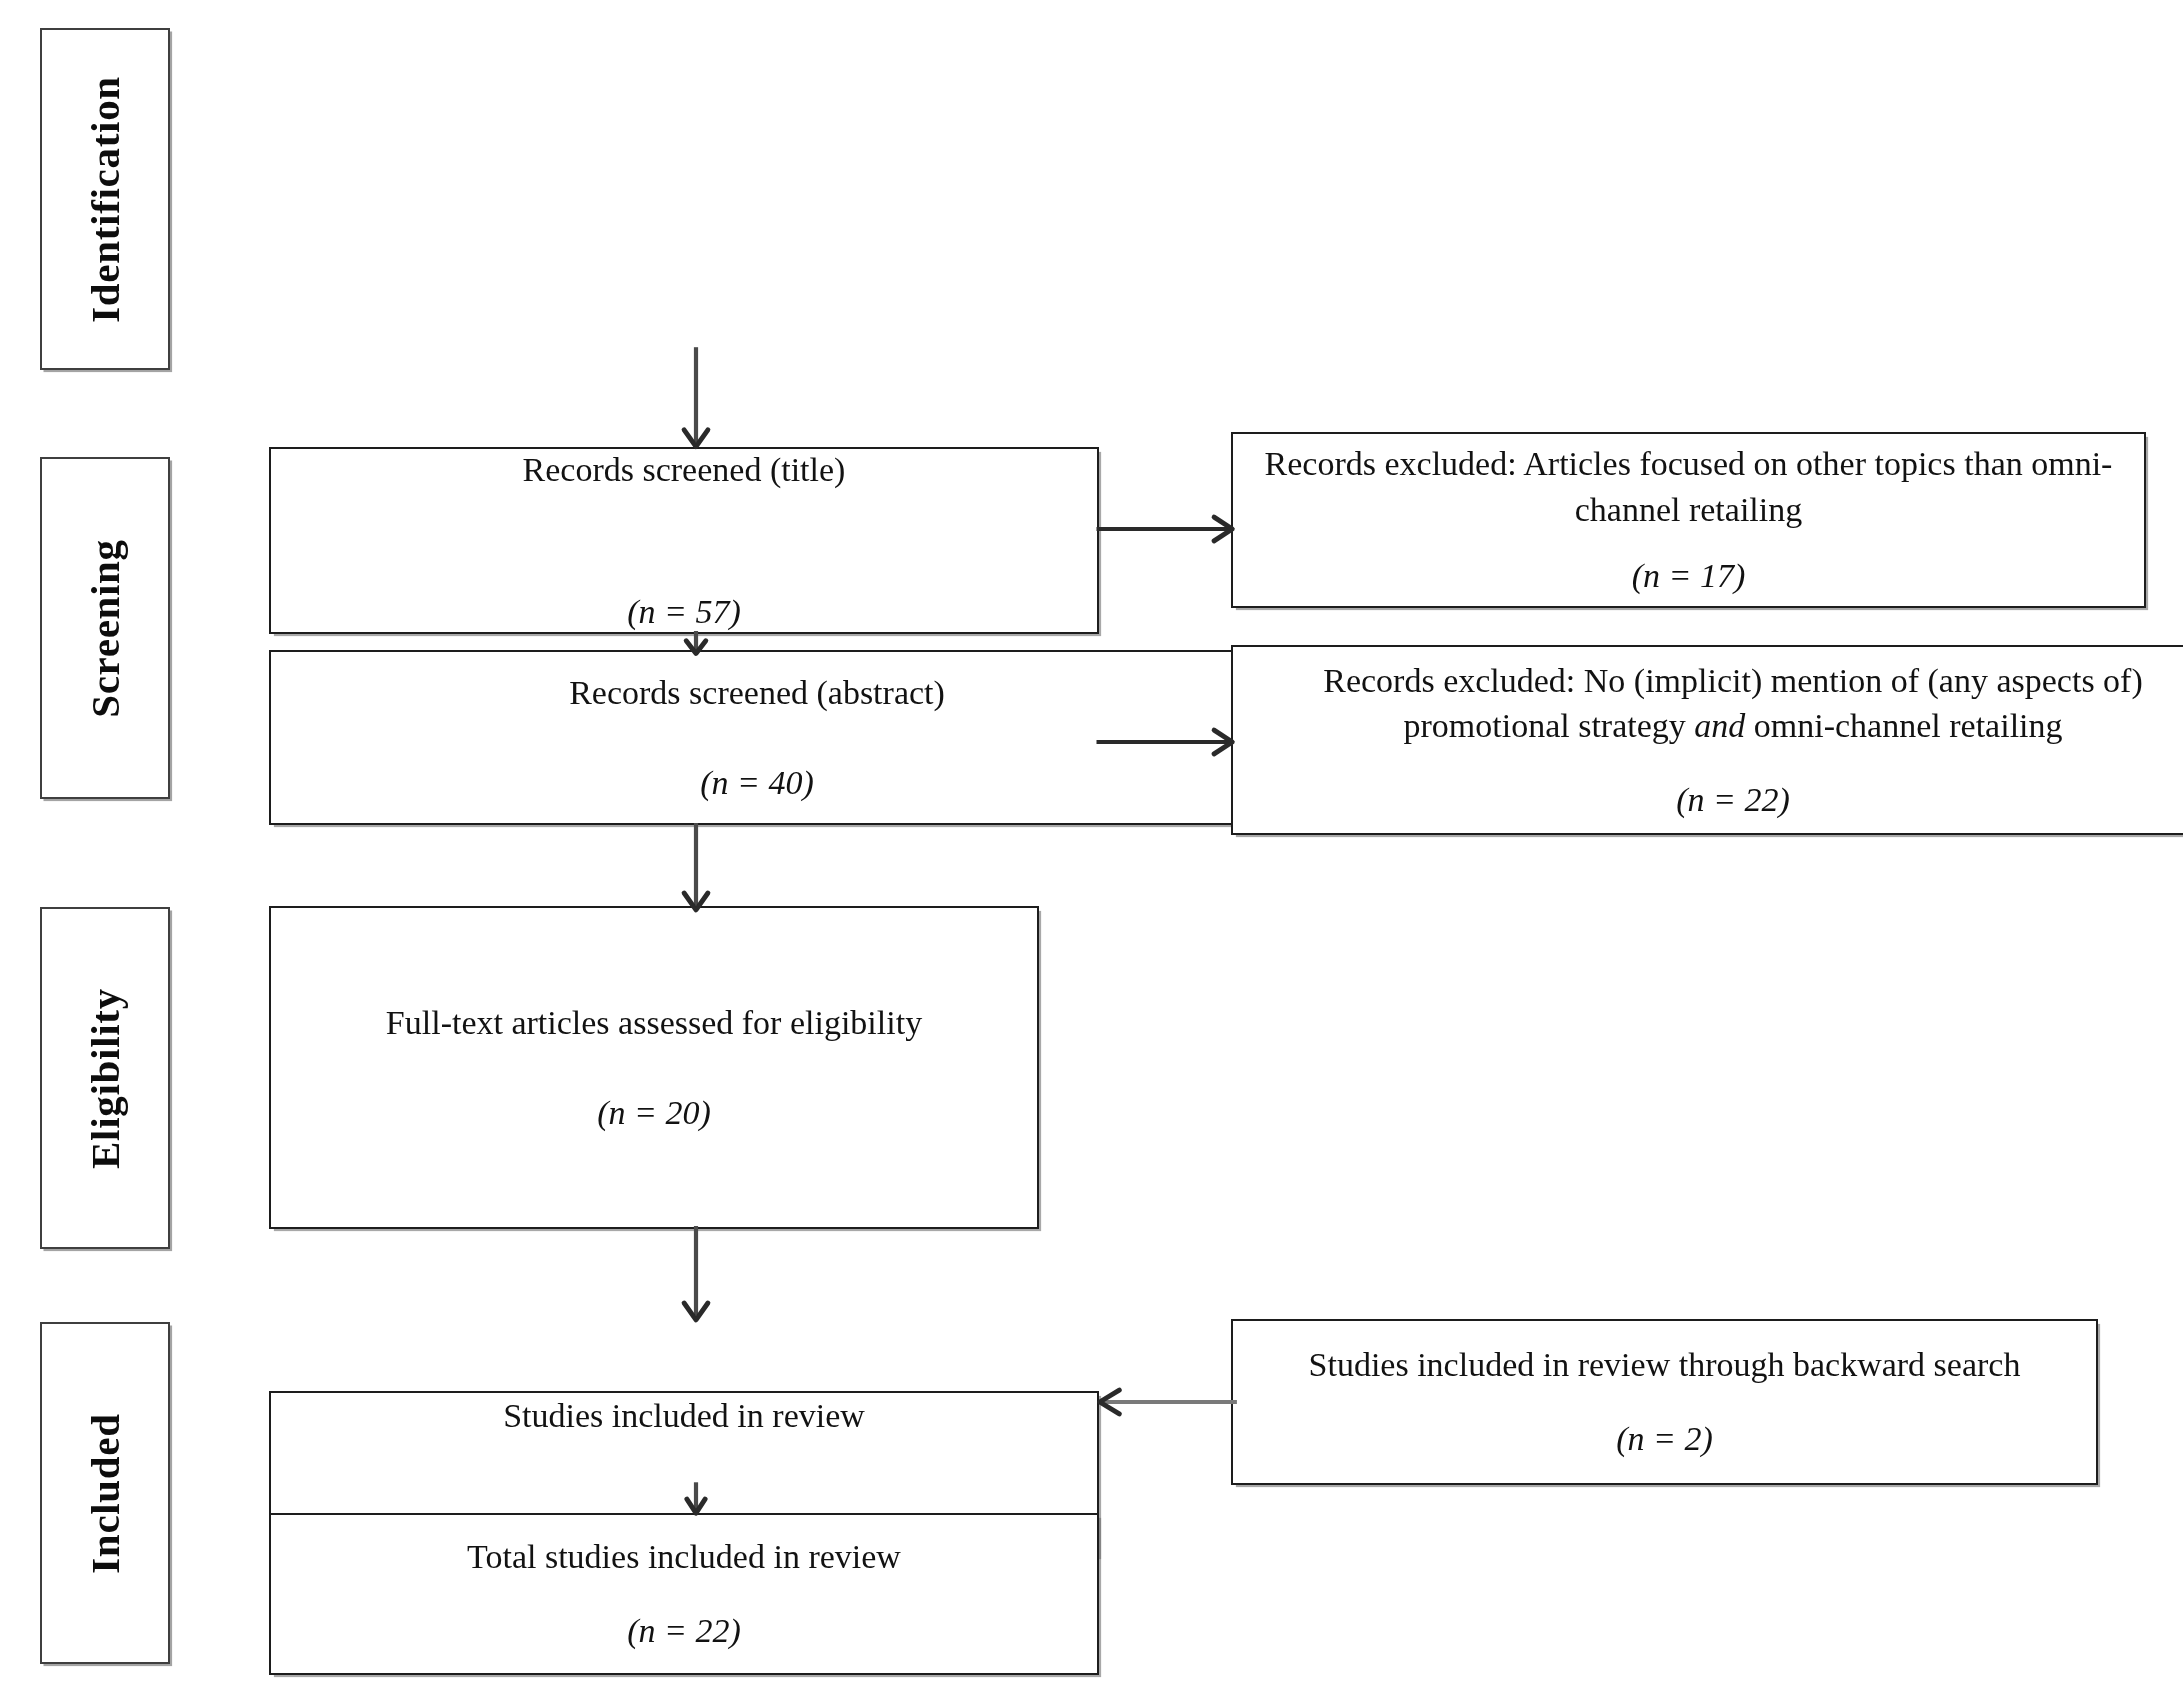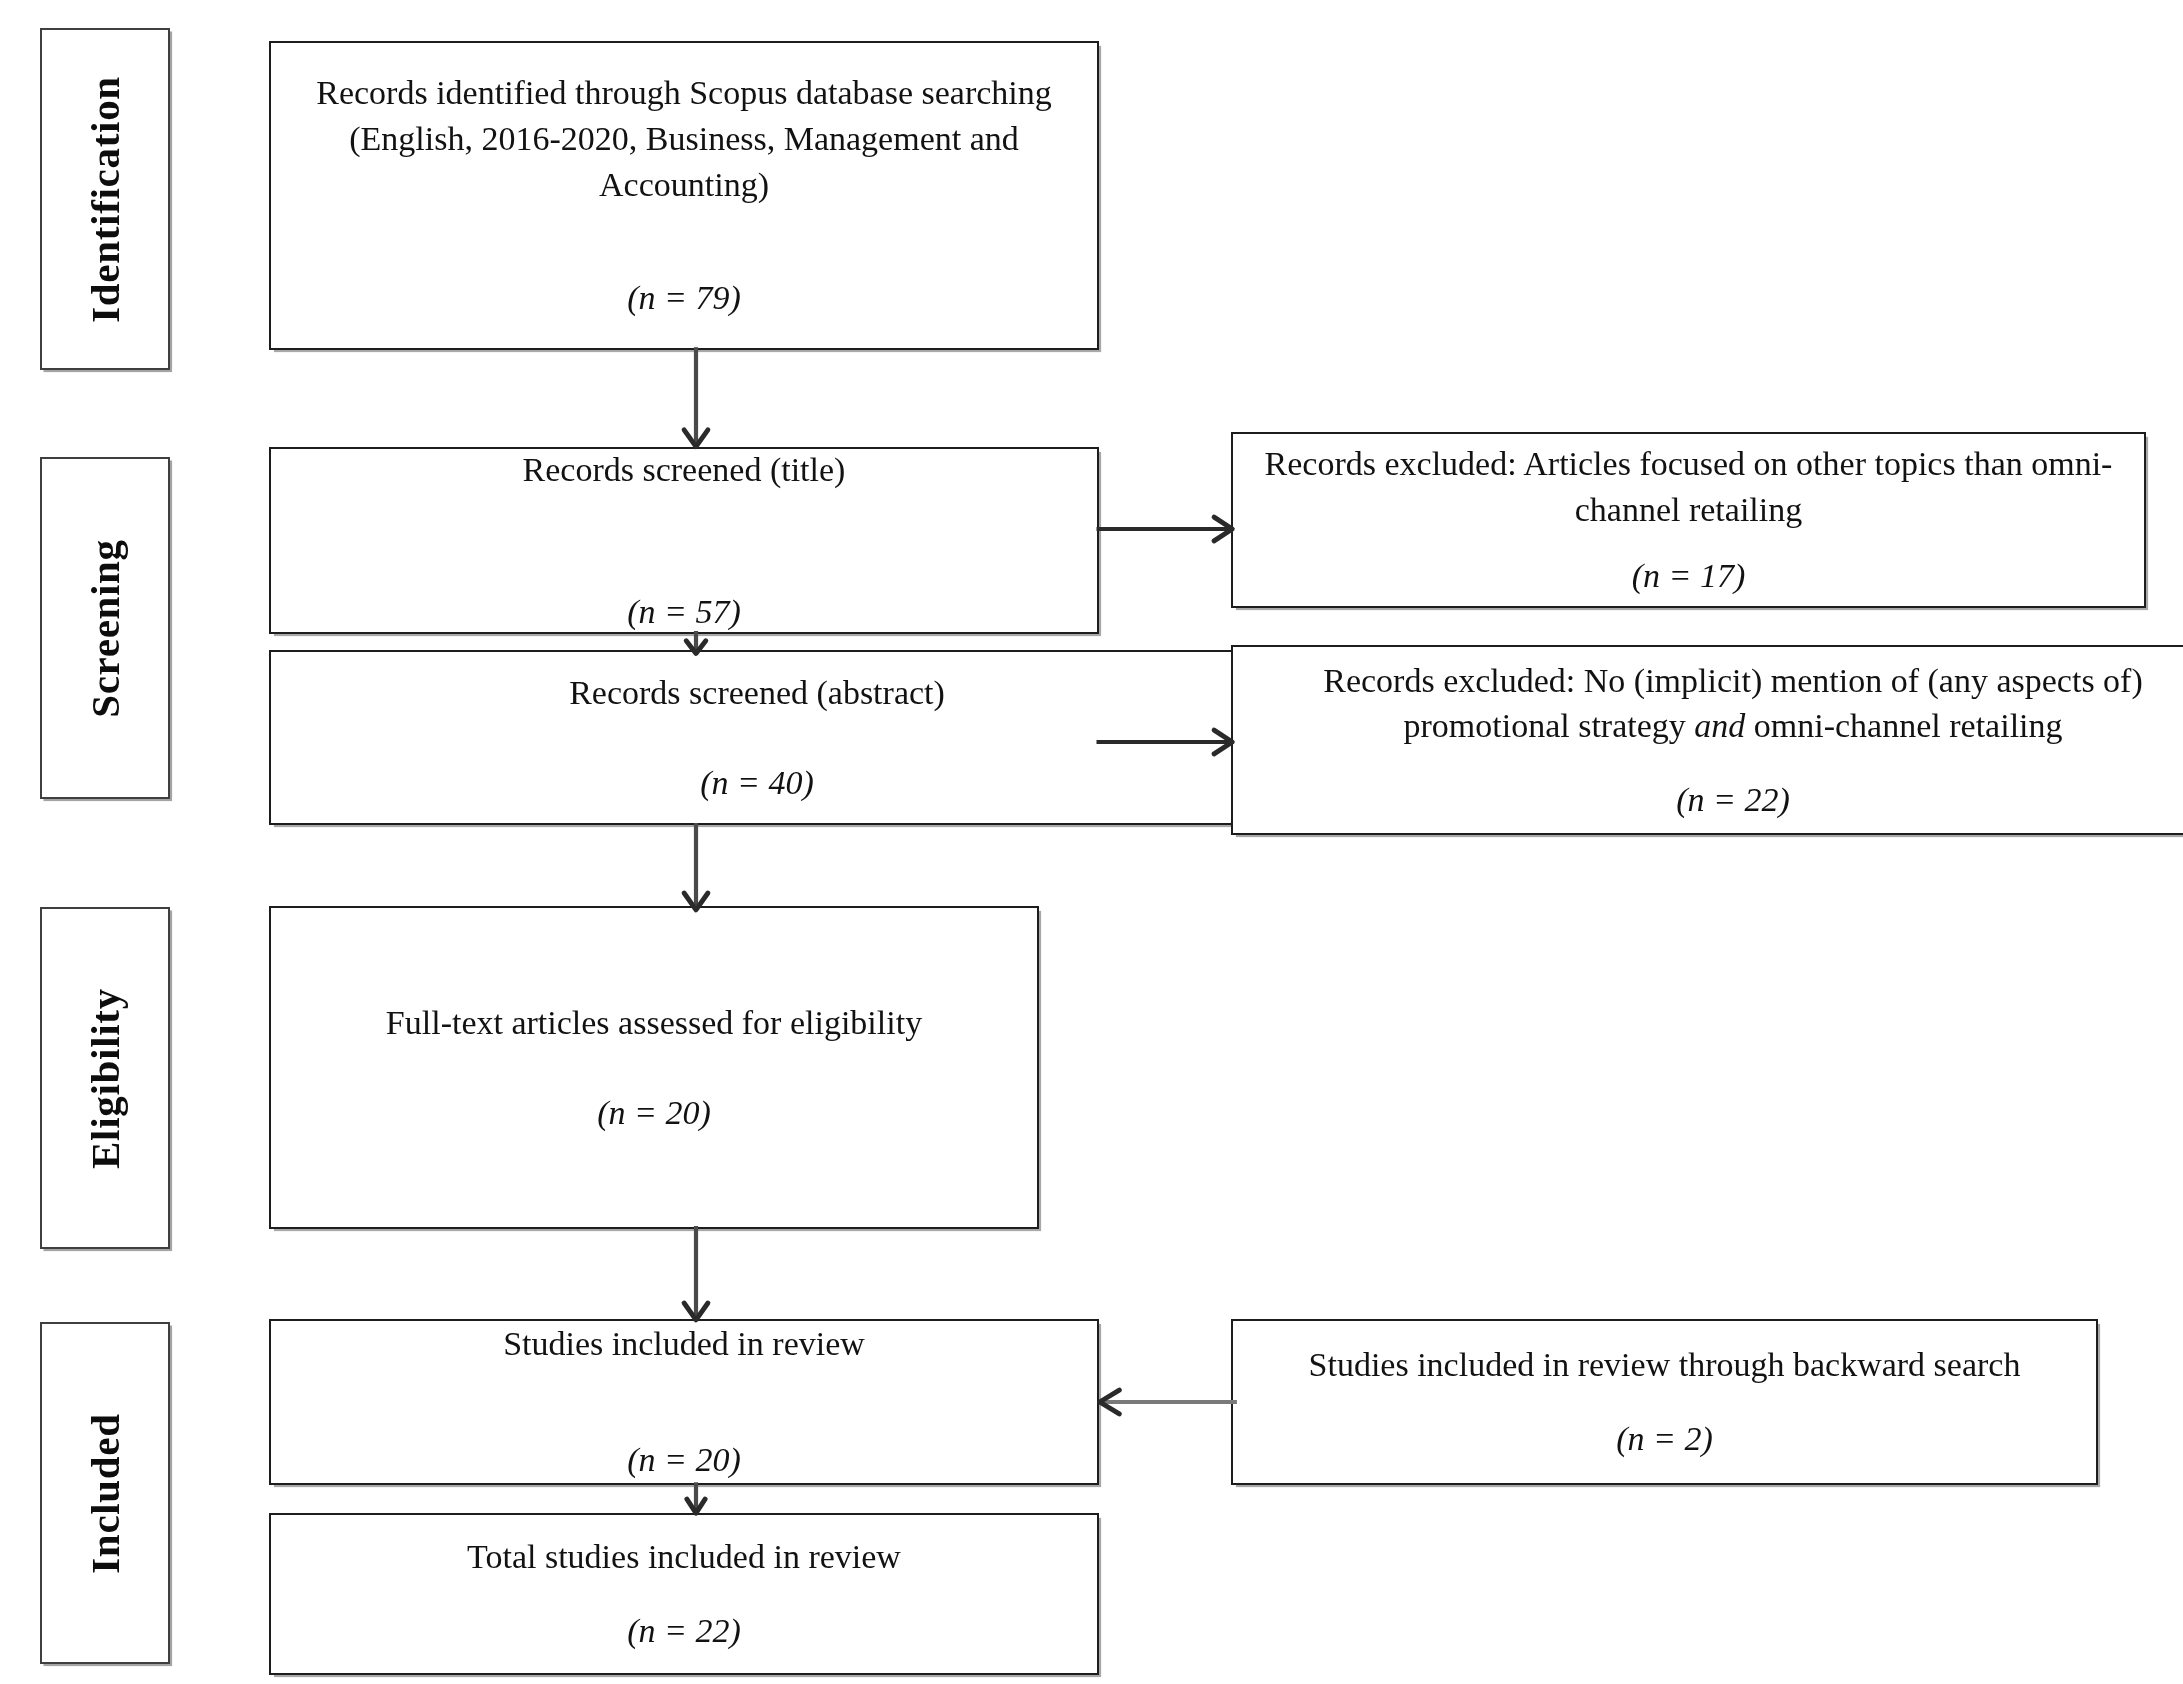--- a/index.html
+++ b/index.html
@@ -92,45 +92,40 @@
   </div>
 
   <div class="stage-box" style="left:40px; top:907px; width:130px; height:342px;">
     <span class="stage-label">Eligibility</span>
   </div>
 
   <div class="stage-box" style="left:40px; top:1322px; width:130px; height:342px;">
     <span class="stage-label">Included</span>
   </div>
 
-  <div class="flow-box" style="left:269px; top:41px; width:830px; height:309px;">
-    <div class="body-text" style="max-width:745px;">Records identified through Scopus database searching (English, 2016-2020, Business, Management and Accounting)</div>
-    <div class="gap-lg"></div>
-    <div class="count-text">(n = 79)</div>
-  </div>
 
   <div class="flow-box" style="left:269px; top:447px; width:830px; height:187px;gap:48px;">
     <div class="body-text">Records screened (title)</div>
     <div class="gap-md"></div>
     <div class="count-text">(n = 57)</div>
   </div>
 
   <div class="flow-box" style="left:269px; top:650px; width:976px; height:175px;">
     <div class="body-text">Records screened (abstract)</div>
     <div class="gap-md"></div>
     <div class="count-text">(n = 40)</div>
   </div>
 
   <div class="flow-box" style="left:269px; top:906px; width:770px; height:323px;">
     <div class="body-text">Full-text articles assessed for eligibility</div>
     <div class="gap-md"></div>
     <div class="count-text">(n = 20)</div>
   </div>
 
-  <div class="flow-box" style="left:269px; top:1319px; width:830px; height:166px;gap:35px;">
+  <div class="flow-box" style="left:269px; top:1391px; width:830px; height:166px;gap:35px;">
     <div class="body-text">Studies included in review</div>
     <div class="gap-sm"></div>
     <div class="count-text">(n = 20)</div>
   </div>
 
   <div class="flow-box" style="left:269px; top:1513px; width:830px; height:162px;">
     <div class="body-text">Total studies included in review</div>
     <div class="gap-sm"></div>
     <div class="count-text">(n = 22)</div>
   </div>

